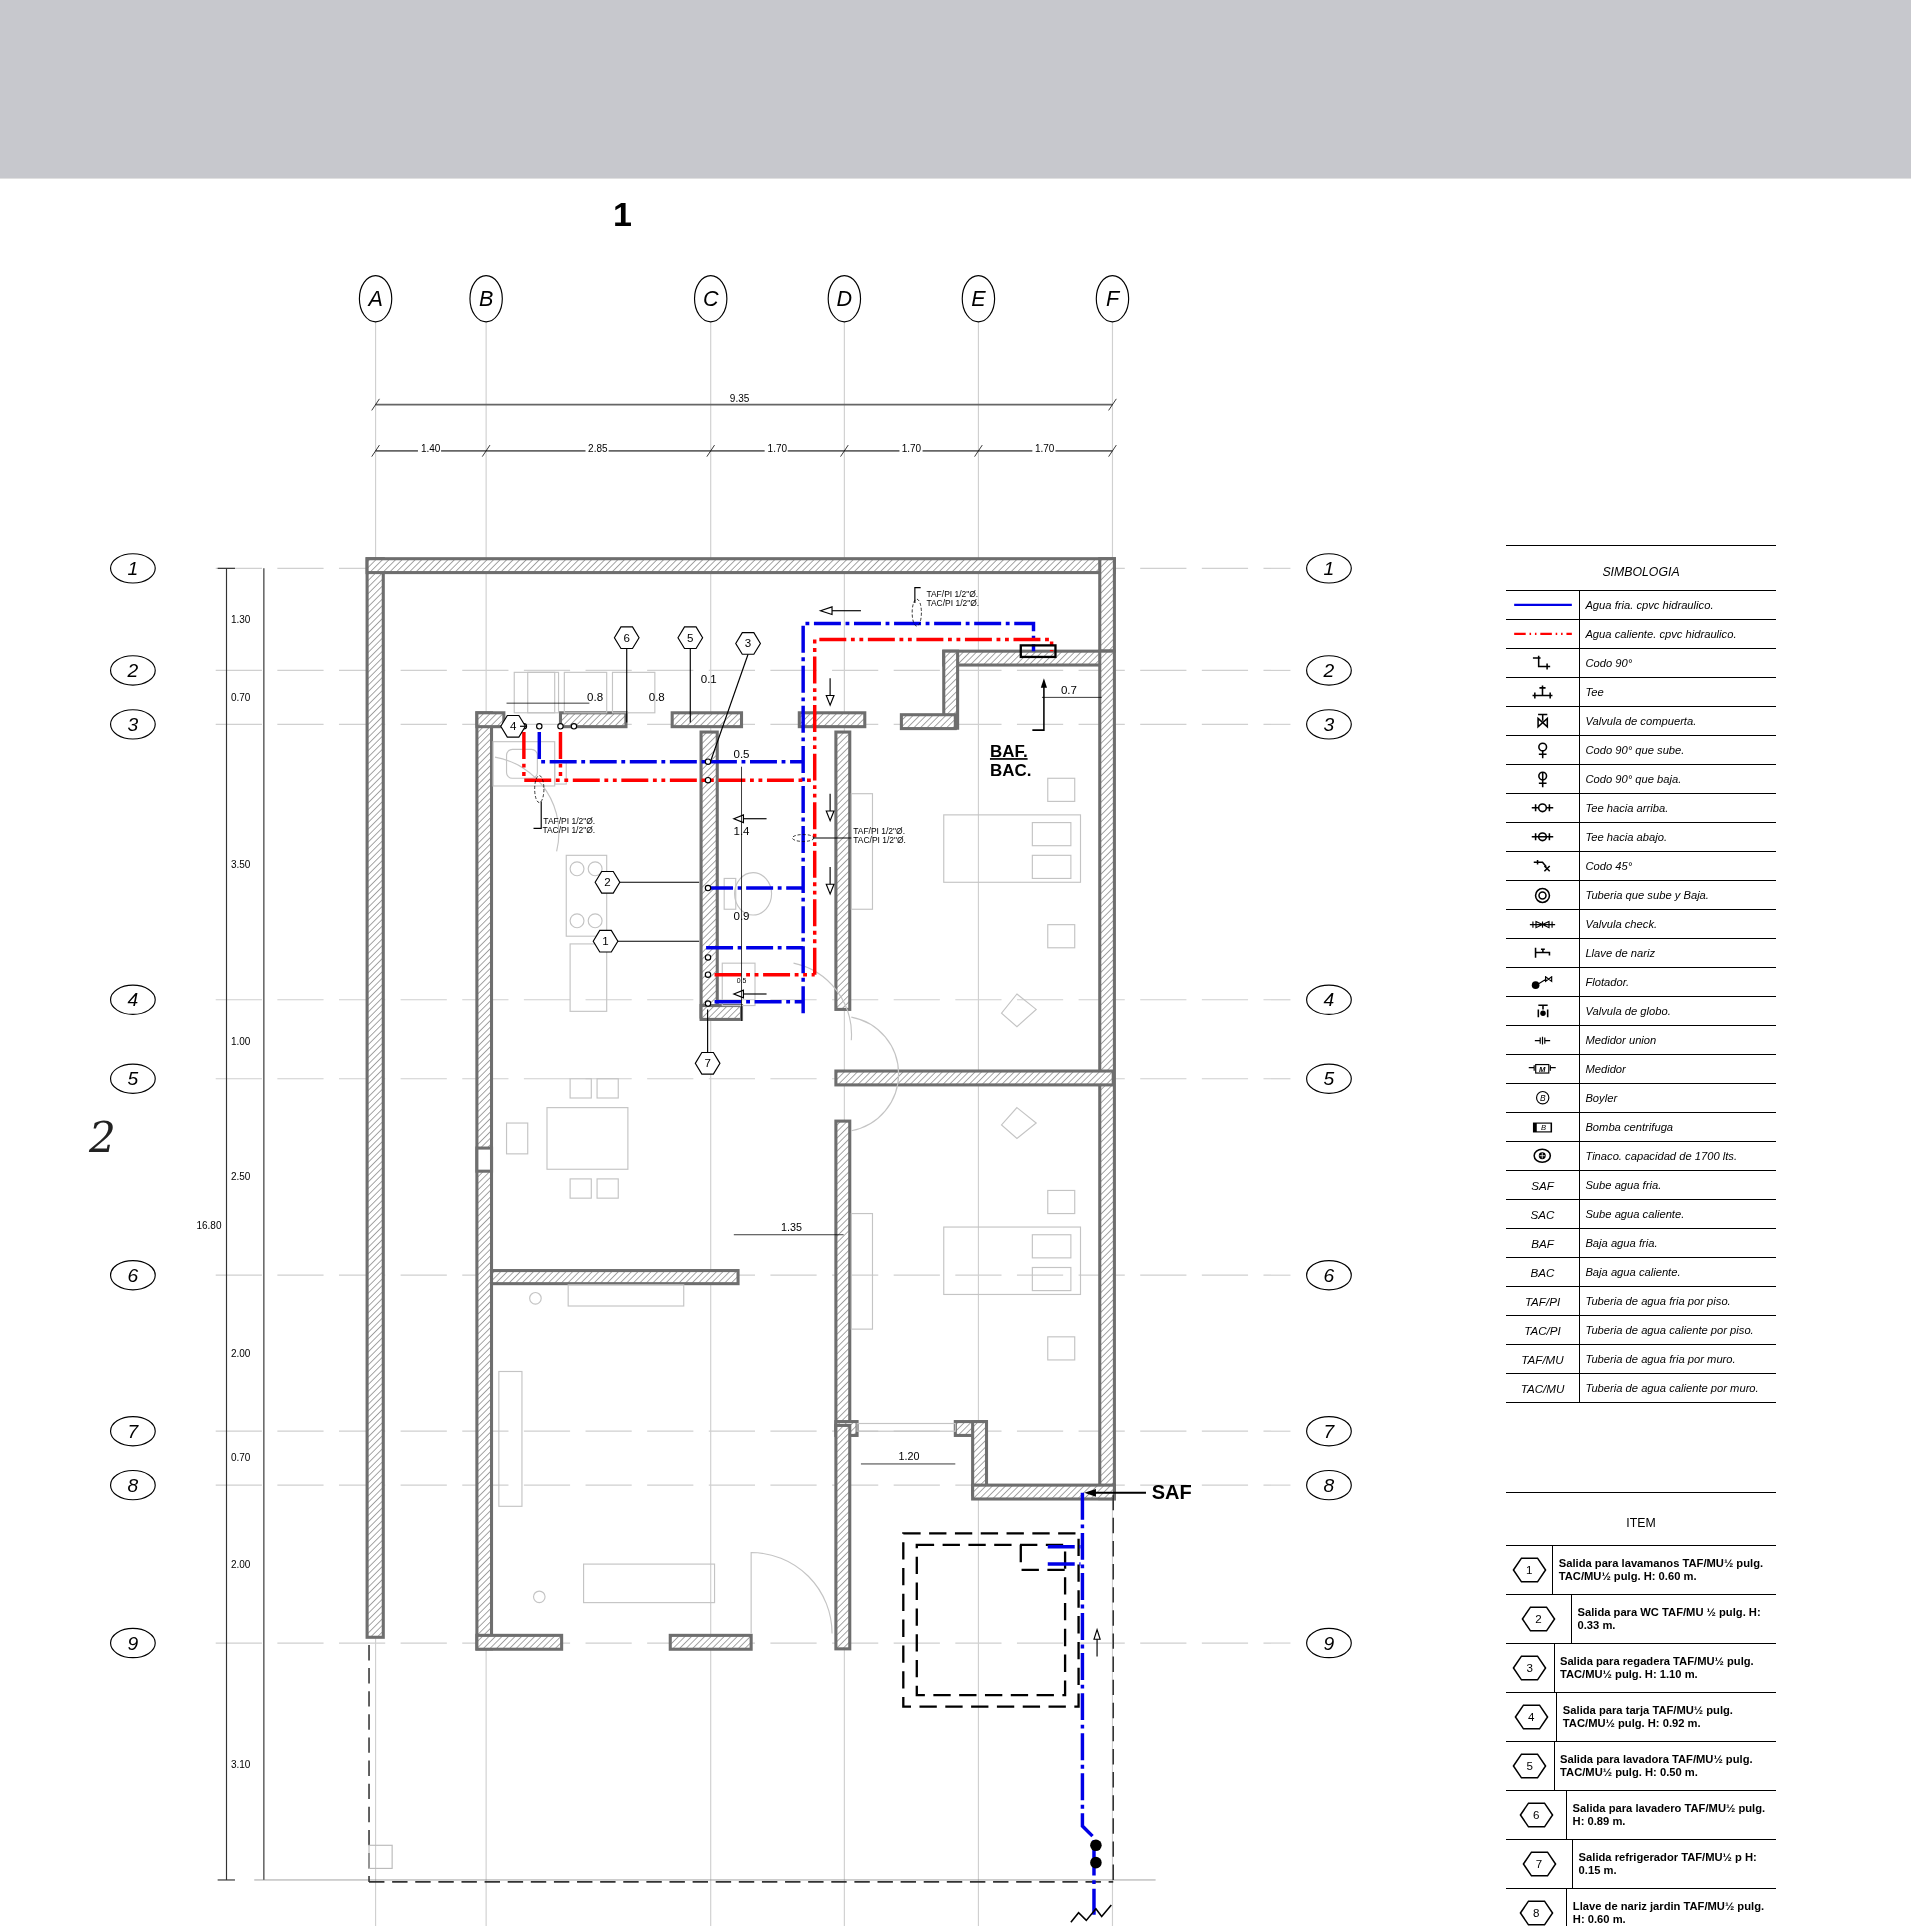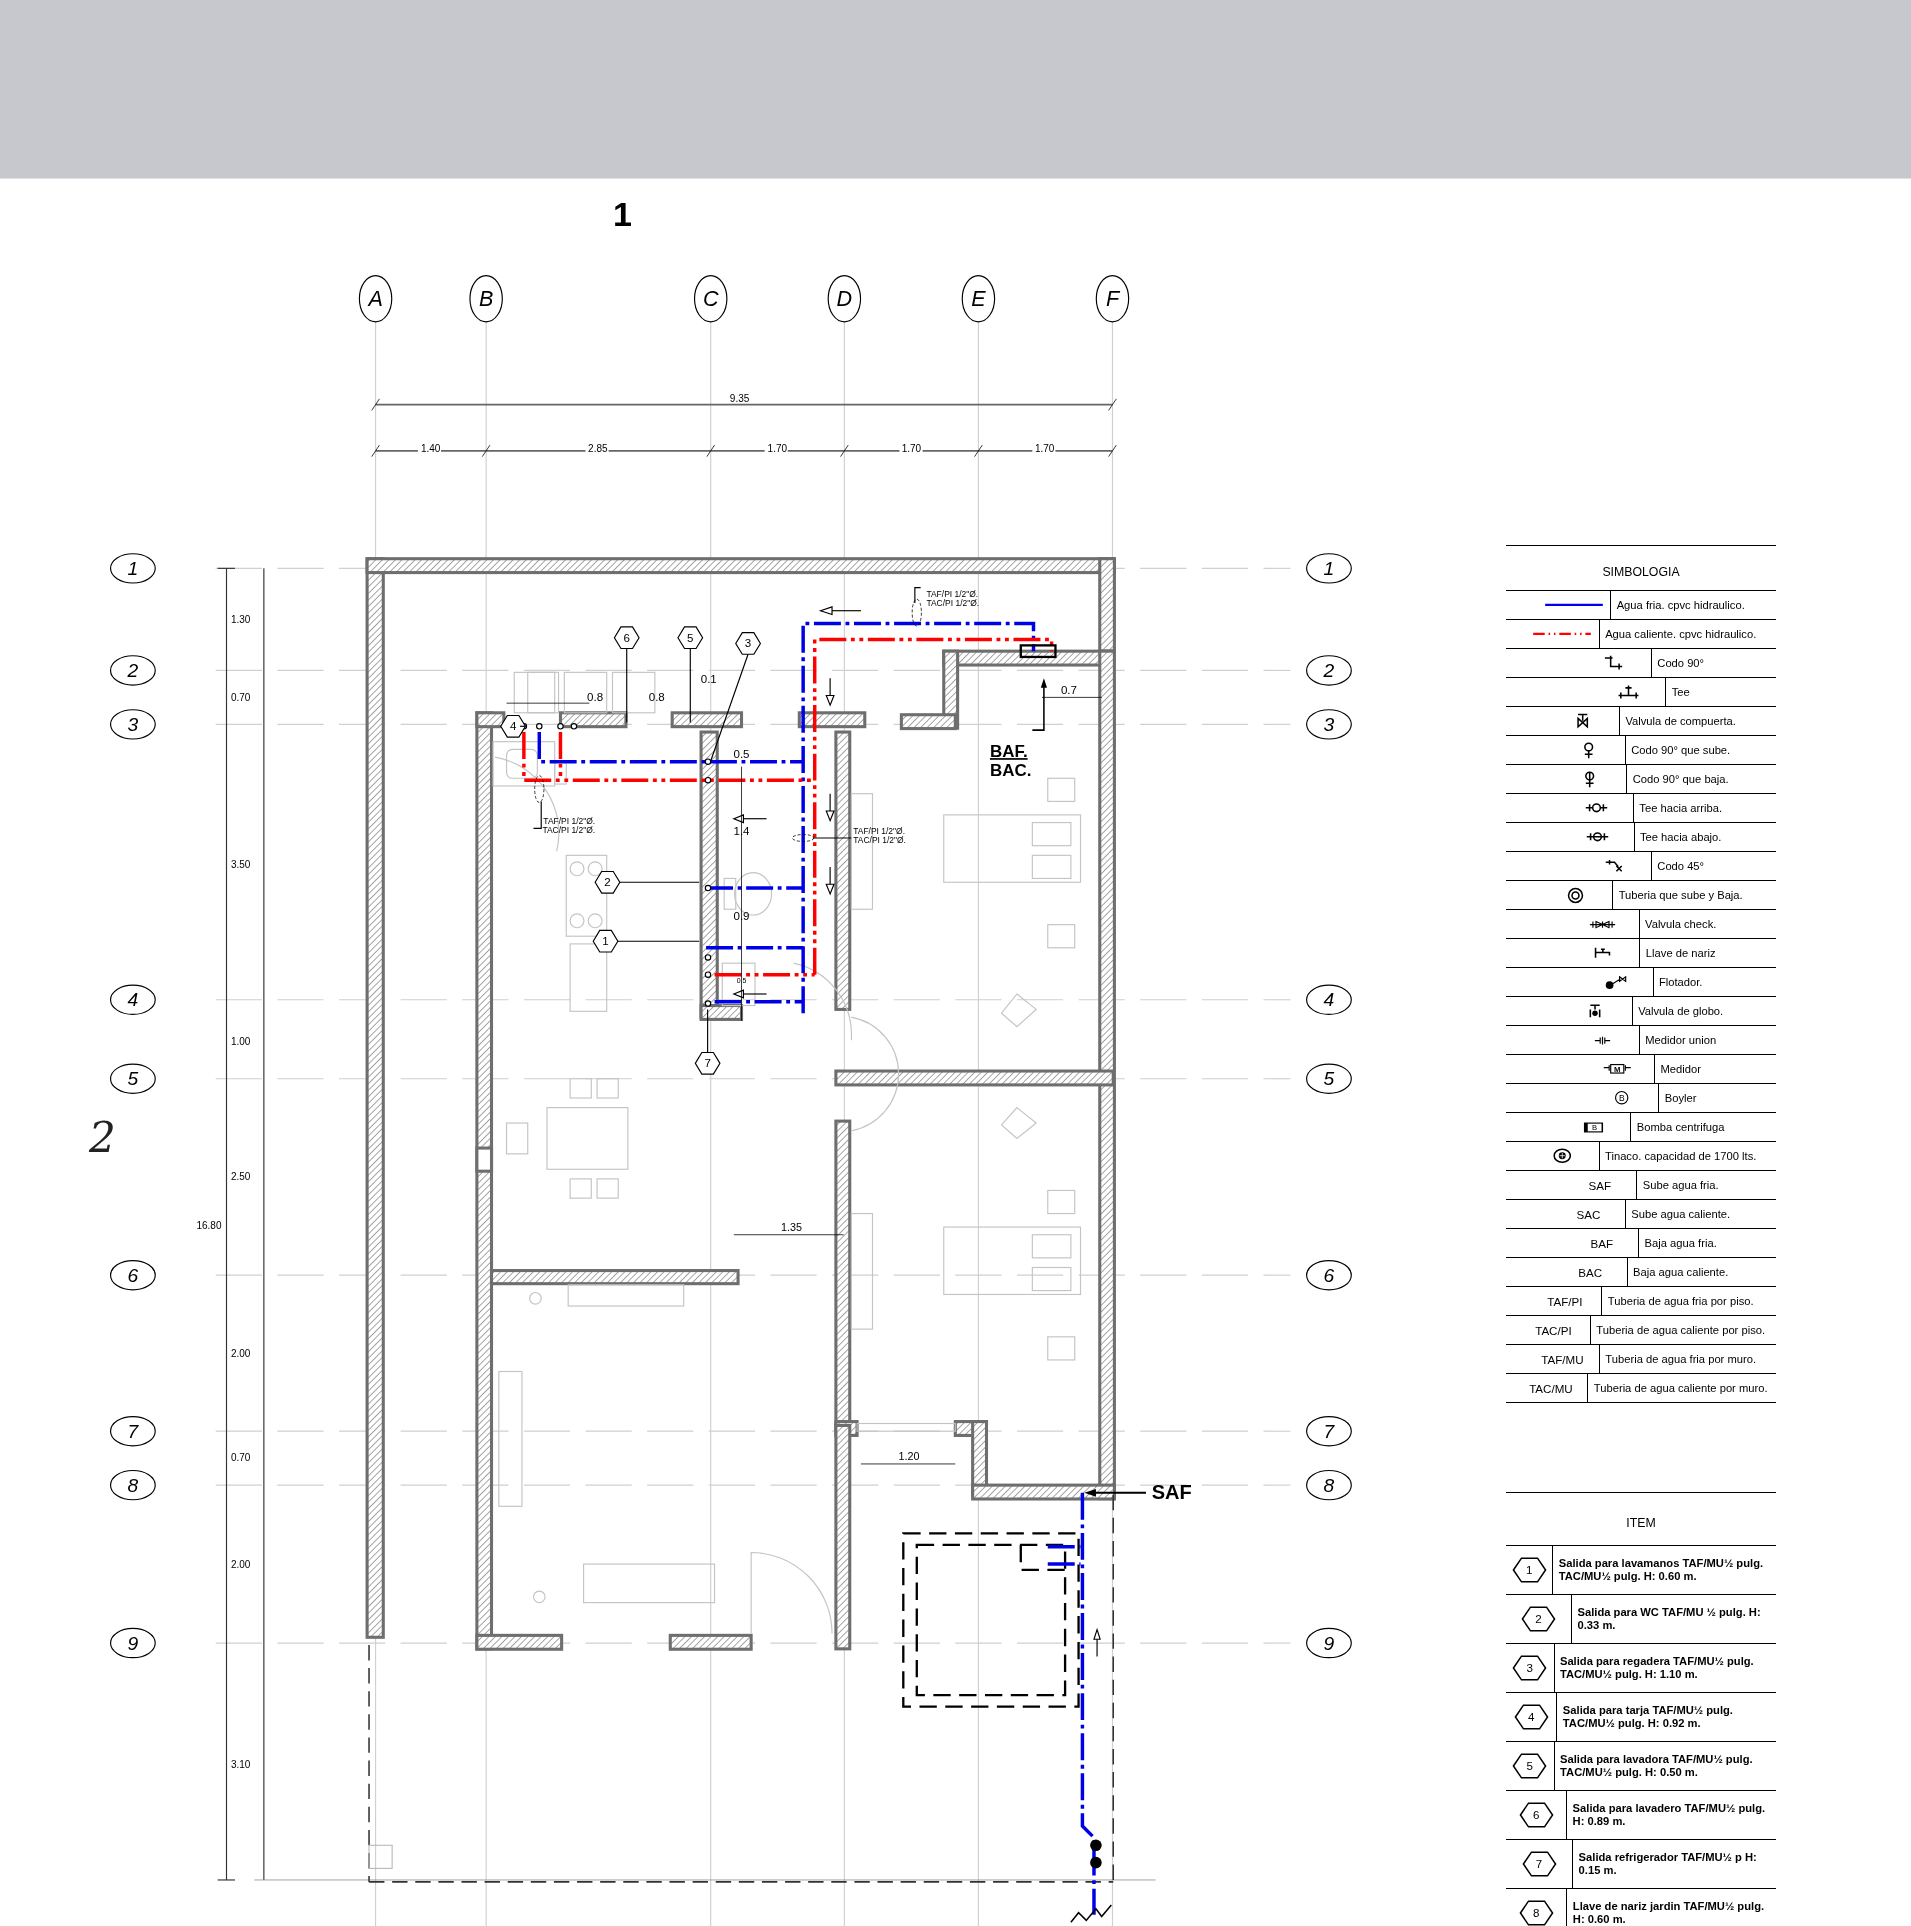--- a/index.html
+++ b/index.html
@@ -6,21 +6,21 @@
   body { width: 1911px; height: 2703px; position: relative; overflow: hidden;
          font-family: "Liberation Sans", sans-serif; color: #000; }
   .header-band { position: absolute; left: 0; top: 0; width: 1911px; height: 178px; background: #c7c8cd; border-bottom: 1.2px solid #e0e0e0; }
   svg.plan { position: absolute; left: 0; top: 0; }
   .plan-num { position: absolute; left: 613px; top: 195px; font-size: 34px; font-weight: bold; }
   .hand-mark { position: absolute; left: 89px; top: 1113px; font-size: 42px; font-family: "DejaVu Serif", serif; font-style: italic; font-weight: 300; color:#222; }
 
   
   .legend { position: absolute; left: 1506px; width: 270px; font-size: 11.6px; }
   .legend .hdr { text-align: center; padding: 18.5px 0 11.6px 0; border-top: 1.9px solid #000; border-bottom: 1.9px solid #000; font-size: 12.3px; }
-  .legend .row { display: flex; border-bottom: 1.9px solid #000; align-items: center; justify-content: center; }
+  .legend .row { display: flex; border-bottom: 1.9px solid #000; align-items: center; }
   .legend .sym { width: 73px; border-right: 1.9px solid #000; display: flex; align-items: center; justify-content: center; align-self: stretch; font-size: 11.6px; }
   .legend .desc { padding-left: 5.4px; white-space: nowrap; }
   .simb .row { height: 28px; }
   .simb .desc { font-size: 11.2px; }
   .item .hdr { padding: 23px 0 14.6px 0; }
   .item .row { min-height: 48px; }
   .item .sym { width: 75px; }
   .item .desc { font-size: 11.2px; line-height: 12.7px; white-space: normal; padding: 3.9px 3.9px 3.9px 5.4px; font-weight: bold; }
   .hex { width: 35px; height: 26px; position: relative; display: flex; align-items: center; justify-content: center; font-size: 11.6px; }
   .hex svg { position: absolute; left: 0; top: 0; }
@@ -485,21 +485,21 @@
       <line x1="1627" y1="1683" x2="1627" y2="1875"></line>
     </g>
     <g>
       <polygon points="1805,2760 1822,2732 1852,2732 1869,2760 1852,2788 1822,2788"></polygon>
       <text x="1837" y="2770" fill="#000" stroke="none">7</text>
       <line x1="1837" y1="2732" x2="1837" y2="2620"></line>
     </g>
   </g>
 </svg>
 
-<div class="legend simb" style="top:545px;">
+<div class="legend simb" style="top:545px;font-style:italic;">
   <div class="hdr">SIMBOLOGIA</div>
   <div class="row">
       <div class="sym">
         <svg width="62" height="7.7" viewBox="0 0 160 20">
           <line x1="5" y1="10" x2="155" y2="10" stroke="#0000e6" stroke-width="6"></line>
         </svg>
       </div>
       <div class="desc">Agua fria. cpvc hidraulico.</div>
     </div>
   <div class="row">

